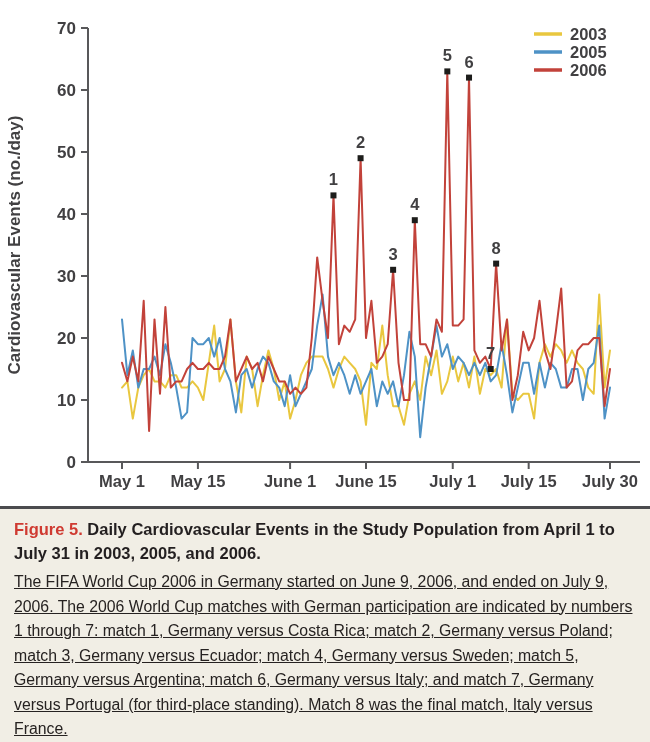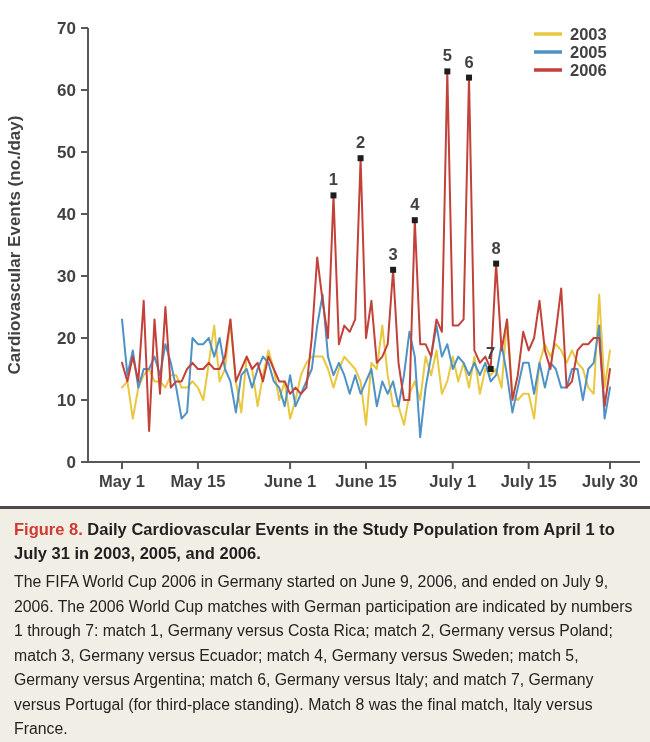--- a/index.html
+++ b/index.html
@@ -4,21 +4,21 @@
 <style>
   html,body{margin:0;padding:0;background:#ffffff;}
   body{width:650px;height:742px;overflow:hidden;font-family:"Liberation Sans","DejaVu Sans",sans-serif;}
   .figure{width:650px;height:742px;display:flex;flex-direction:column;}
   .chart-wrap{width:650px;height:506px;background:#ffffff;}
   svg text{font-family:"Liberation Sans","DejaVu Sans",sans-serif;font-weight:700;fill:#414042;}
   .caption{box-sizing:border-box;height:236px;background:#f1eee5;border-top:3px solid #4b4b4e;
            padding:8px 14px 6px 14px;overflow:hidden;}
   .cap-title{margin:0 0 5px 0;font-size:16.5px;line-height:24px;font-weight:700;color:#231f20;}
   .cap-label{color:#cf3a31;}
-  .cap-body{margin:0;font-size:15.8px;line-height:24.5px;font-weight:400;color:#262221;}
+  .cap-body{margin:0;font-size:15.8px;line-height:24.5px;font-weight:400;color:#262221;text-decoration:underline;}
 </style>
 </head>
 <body>
 
 <div class="figure">
   <div class="chart-wrap">
     <svg id="chart-svg" width="650" height="506" viewBox="0 0 650 506">
         <line x1="88" y1="28" x2="88" y2="463" stroke="#58585a" stroke-width="2"></line>
         <line x1="87" y1="462" x2="640" y2="462" stroke="#58585a" stroke-width="2"></line>
         <line x1="81" y1="462" x2="88" y2="462" stroke="#58585a" stroke-width="2"></line>
@@ -73,16 +73,16 @@
         <text x="447.3333333333333" y="61.39999999999998" text-anchor="middle" font-size="16.5" fill="#333333">5</text>
         <rect x="466.02222222222224" y="74.59999999999997" width="6" height="6" fill="#1d1d1b"></rect>
         <text x="469.02222222222224" y="67.59999999999997" text-anchor="middle" font-size="16.5" fill="#333333">6</text>
         <rect x="487.7111111111111" y="366" width="6" height="6" fill="#1d1d1b"></rect>
         <text x="490.7111111111111" y="359" text-anchor="middle" font-size="16.5" fill="#333333">7</text>
         <rect x="493.1333333333333" y="260.6" width="6" height="6" fill="#1d1d1b"></rect>
         <text x="496.1333333333333" y="253.60000000000002" text-anchor="middle" font-size="16.5" fill="#333333">8</text>
       </svg>
   </div>
   <div class="caption">
-    <p class="cap-title"><span class="cap-label">Figure 8.</span> <span>Daily Cardiovascular Events in the Study Population from April 1 to July 31 in 2003, 2005, and 2006.</span></p>
+    <p class="cap-title"><span class="cap-label">Figure 5.</span> <span>Daily Cardiovascular Events in the Study Population from April 1 to July 31 in 2003, 2005, and 2006.</span></p>
     <p class="cap-body">The FIFA World Cup 2006 in Germany started on June 9, 2006, and ended on July 9, 2006. The 2006 World Cup matches with German participation are indicated by numbers 1 through 7: match 1, Germany versus Costa Rica; match 2, Germany versus Poland; match 3, Germany versus Ecuador; match 4, Germany versus Sweden; match 5, Germany versus Argentina; match 6, Germany versus Italy; and match 7, Germany versus Portugal (for third-place standing). Match 8 was the final match, Italy versus France.</p>
   </div>
 </div>
 
 </body></html>

